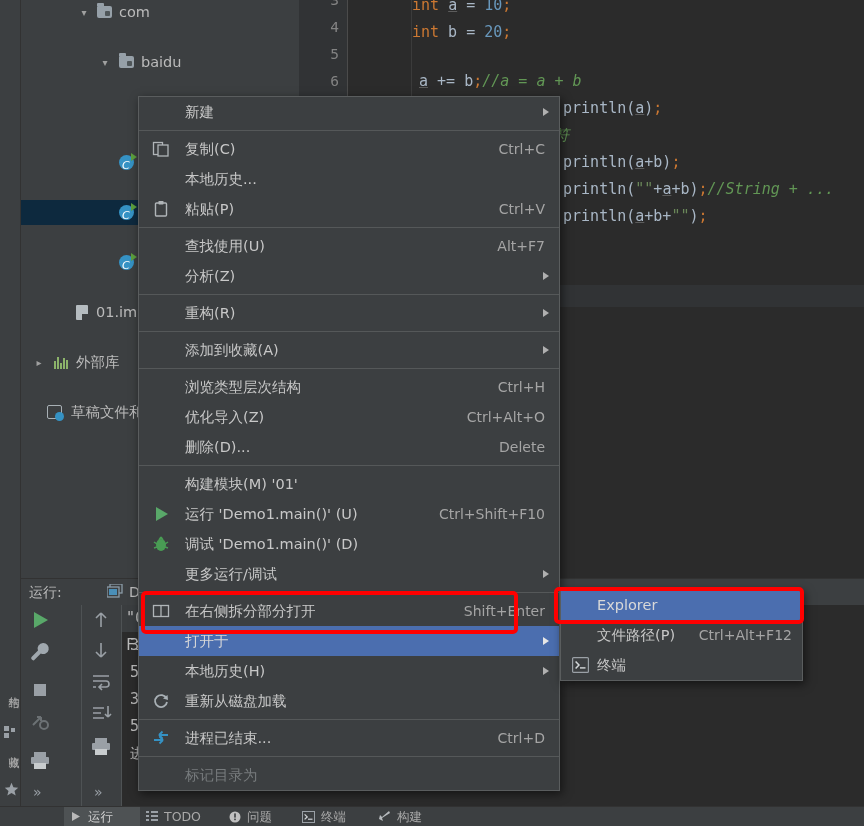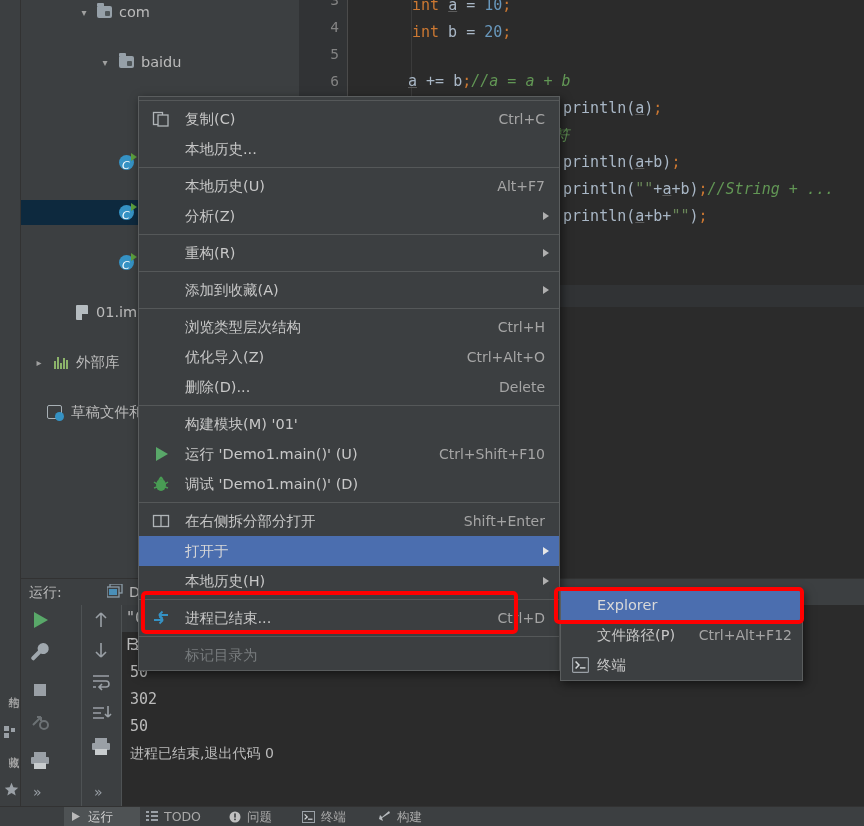--- a/index.html
+++ b/index.html
@@ -234,21 +234,21 @@
       <div class="lineno" style="position:absolute;top:73px;right:0;width:49px;">6</div>
     </div>
     <div class="gutter2"></div>
 
     <div class="codewrap">
       
       <div class="codeline" style="position:absolute;left:113px;top:-8px;"><span class="kw">int</span> <span class="und">a</span> = <span class="num">10</span><span class="punc">;</span></div>
       
       <div class="codeline" style="position:absolute;left:113px;top:19px;"><span class="kw">int</span> b = <span class="num">20</span><span class="punc">;</span></div>
       
-      <div class="codeline" style="position:absolute;left:109px;top:68px;"><span class="und">a</span> += b<span class="punc">;</span><span class="cmt">//a = a + b</span></div>
+      <div class="codeline" style="position:absolute;left:120px;top:68px;"><span class="und">a</span> += b<span class="punc">;</span><span class="cmt">//a = a + b</span></div>
       
       <div class="codeline" style="position:absolute;left:255px;top:95px;">.println(<span class="und">a</span>)<span class="punc">;</span></div>
       
       <div class="codeline" style="position:absolute;left:255px;top:122px;"><span class="cmt">符</span></div>
       
       <div class="codeline" style="position:absolute;left:255px;top:149px;">.println(<span class="und">a</span>+b)<span class="punc">;</span></div>
       
       <div class="codeline" style="position:absolute;left:255px;top:176px;">.println(<span class="str">""</span>+<span class="und">a</span>+b)<span class="punc">;</span><span class="cmt">//String + ...</span></div>
       
       <div class="codeline" style="position:absolute;left:255px;top:203px;">.println(<span class="und">a</span>+b+<span class="str">""</span>)<span class="punc">;</span></div>
@@ -391,42 +391,56 @@
         <svg width="14" height="13" viewBox="0 0 14 13">
           <path d="M11 1 L4 7 L2 5 L1 9 L5 11 L4 8 L12 3 Z" fill="#b6babd"></path>
         </svg>
       </span>
       <span style="position:absolute;left:19px;">构建</span>
     </div>
   </div>
 
   <div class="ctxmenu">
 
+    <div class="mi">
+      <span class="mi-label">新建</span>
+      <span class="mi-arrow"></span>
+    </div>
     <div class="msep"></div>
 
 
     <div class="mi">
       <span class="mi-icon">
         <svg width="18" height="18" viewBox="0 0 18 18">
           <rect x="1.5" y="2.5" width="9" height="12" fill="none" stroke="#b0b5b8" stroke-width="1.3"></rect>
           <rect x="6" y="5" width="10" height="11" fill="#3c3f41" stroke="#b0b5b8" stroke-width="1.3"></rect>
         </svg>
       </span>
       <span class="mi-label">复制(C)</span>
       <span class="mi-accel">Ctrl+C</span>
     </div>
 
     <div class="mi">
       <span class="mi-label">本地历史...</span>
     </div>
 
-    <div class="msep"></div>
-
-    <div class="mi">
-      <span class="mi-label">本地历史(U)</span>
+    <div class="mi">
+      <span class="mi-icon">
+        <svg width="18" height="18" viewBox="0 0 18 18">
+          <rect x="3.5" y="3" width="11" height="13" rx="1" fill="none" stroke="#b0b5b8" stroke-width="1.4"></rect>
+          <rect x="6.5" y="1" width="5" height="3.4" rx="0.6" fill="#b0b5b8"></rect>
+        </svg>
+      </span>
+      <span class="mi-label">粘贴(P)</span>
+      <span class="mi-accel">Ctrl+V</span>
+    </div>
+    <div class="msep"></div>
+
+    <div class="mi">
+      <span class="mi-label">查找使用(U)</span>
       <span class="mi-accel">Alt+F7</span>
     </div>
 
     <div class="mi">
       <span class="mi-label">分析(Z)</span>
       <span class="mi-arrow"></span>
     </div>
     <div class="msep"></div>
 
     <div class="mi">
@@ -468,20 +482,24 @@
       <span class="mi-accel">Ctrl+Shift+F10</span>
     </div>
     <div class="mi">
       <span class="mi-icon">
         <svg width="18" height="18" viewBox="0 0 18 18">
           <ellipse cx="9" cy="10" rx="5" ry="6" fill="#499c54"></ellipse>
           <path d="M2 7 L5 9 M2 13 L5 12 M16 7 L13 9 M16 13 L13 12 M9 2 L7 5 M9 2 L11 5" stroke="#499c54" stroke-width="1.5" fill="none"></path>
         </svg>
       </span>
       <span class="mi-label">调试 'Demo1.main()' (D)</span>
+    </div>
+    <div class="mi">
+      <span class="mi-label">更多运行/调试</span>
+      <span class="mi-arrow"></span>
     </div>
     <div class="msep"></div>
 
     <div class="mi">
       <span class="mi-icon">
         <svg width="18" height="18" viewBox="0 0 18 18">
           <rect x="1.5" y="3.5" width="15" height="11" fill="none" stroke="#b0b5b8" stroke-width="1.3"></rect>
           <path d="M9 3.5 L9 14.5" stroke="#b0b5b8" stroke-width="1.3"></path>
         </svg>
       </span>
@@ -492,20 +510,29 @@
     <div class="mi hl">
       <span class="mi-label">打开于</span>
       <span class="mi-arrow" style="border-left-color:#e6e6e6;"></span>
     </div>
 
     <div class="mi">
       <span class="mi-label">本地历史(H)</span>
       <span class="mi-arrow"></span>
     </div>
 
+    <div class="mi">
+      <span class="mi-icon">
+        <svg width="18" height="18" viewBox="0 0 18 18">
+          <path d="M14.5 6.5 A6 6 0 1 0 15 10" stroke="#a8b0b5" stroke-width="1.8" fill="none"></path>
+          <polygon points="15.5,3 16,8 11,6.5" fill="#a8b0b5"></polygon>
+        </svg>
+      </span>
+      <span class="mi-label">重新从磁盘加载</span>
+    </div>
     <div class="msep"></div>
 
     <div class="mi">
       <span class="mi-icon">
         <svg width="18" height="18" viewBox="0 0 18 18">
           <path d="M2 11 L11 11 M11 11 L7.5 7.5 M11 11 L7.5 14.5" stroke="#3592c4" stroke-width="1.8" fill="none"></path>
           <path d="M16 6 L7 6 M7 6 L10.5 2.5 M7 6 L10.5 9.5" stroke="#3592c4" stroke-width="1.8" fill="none"></path>
         </svg>
       </span>
       <span class="mi-label">进程已结束...</span>

